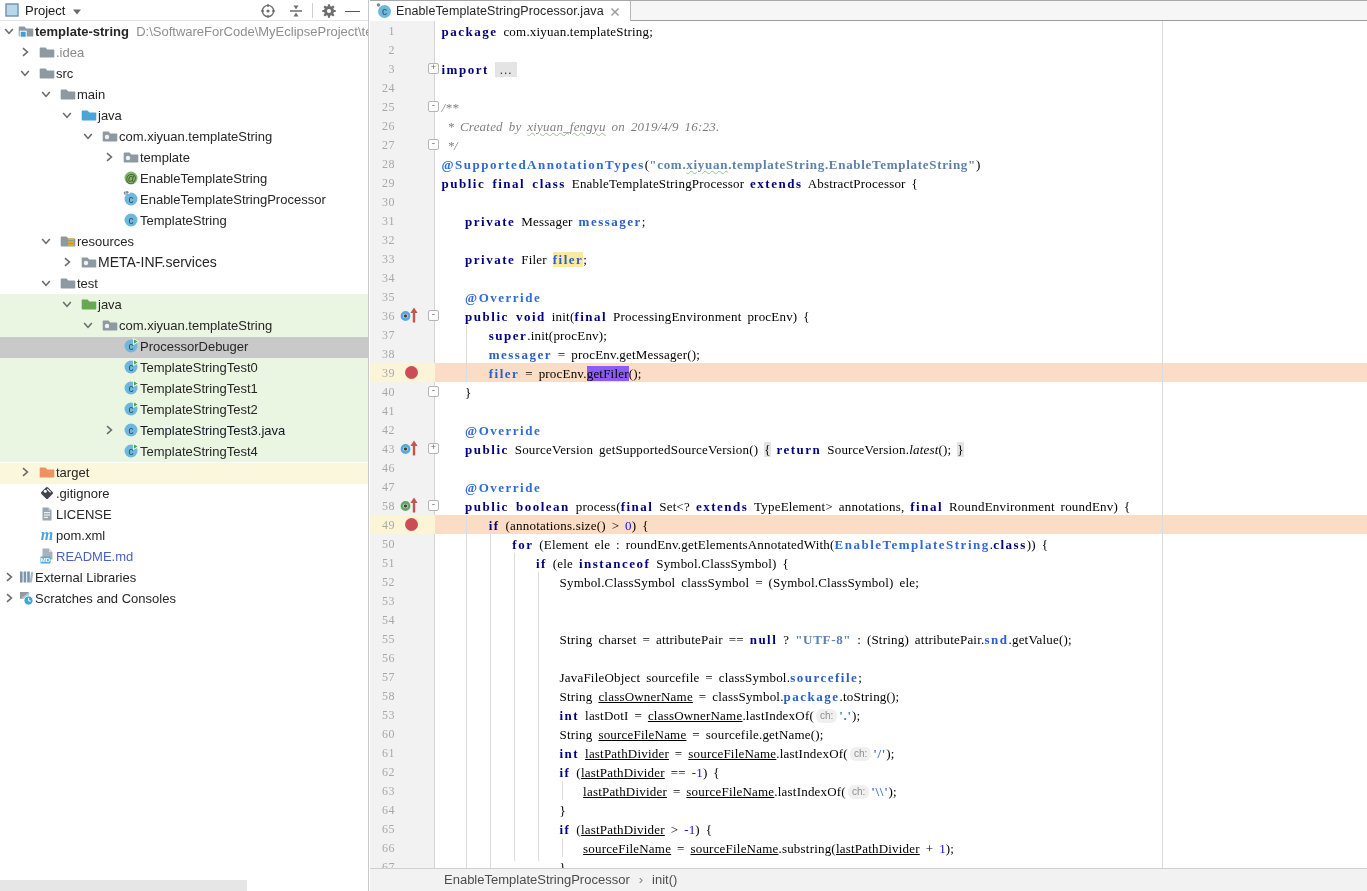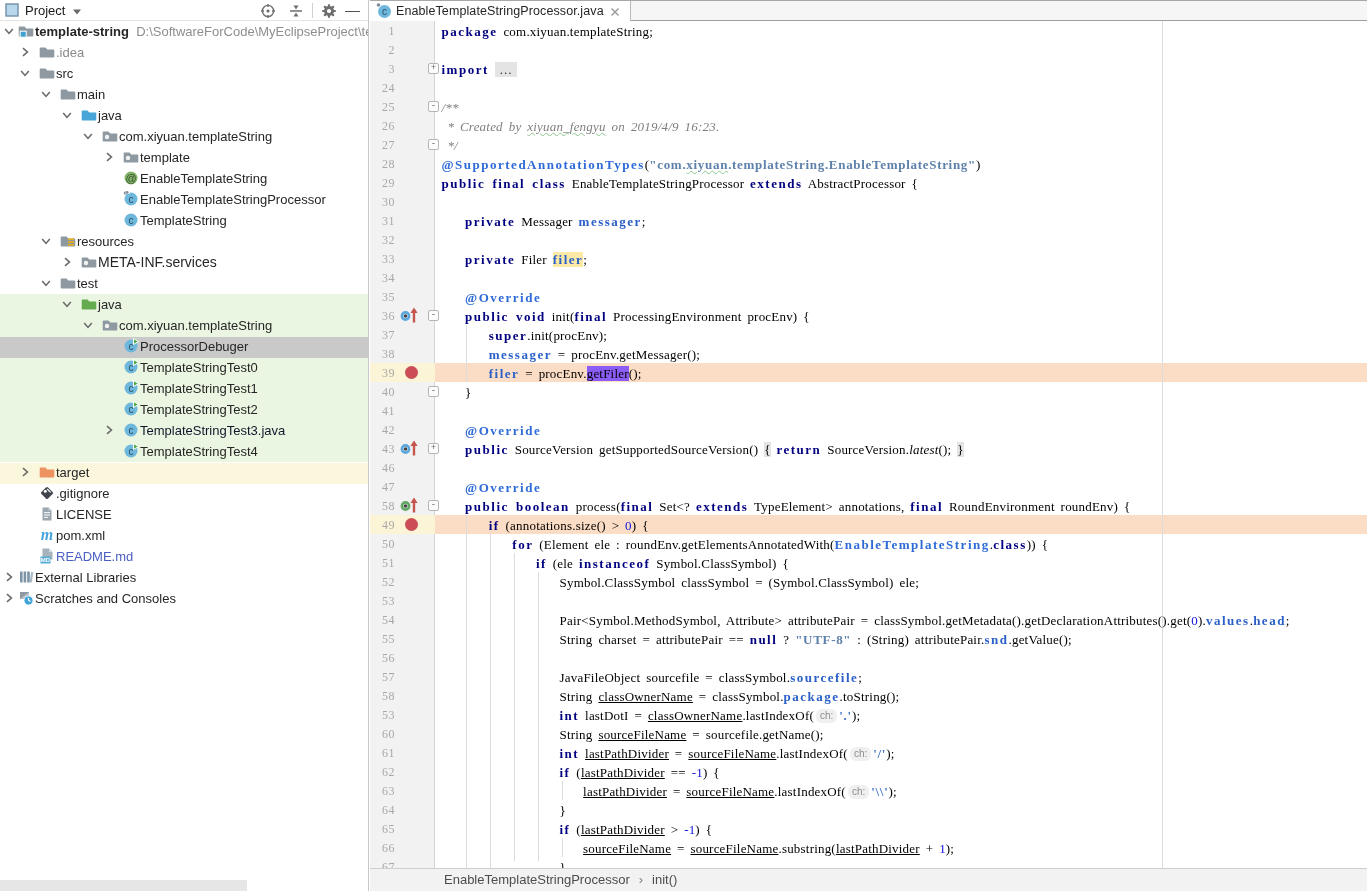--- a/index.html
+++ b/index.html
@@ -344,21 +344,20 @@
 <div class="ln" style="top:515.5px">49</div>
 <div class="cl" style="top:515.5px">        <span class="k">if</span> (annotations.size() &gt; <span class="n">0</span>) {</div>
 <div class="ln" style="top:534.5px">50</div>
 <div class="cl" style="top:534.5px">            <span class="k">for</span> (Element ele : roundEnv.getElementsAnnotatedWith(<span class="a">EnableTemplateString</span>.<span class="k">class</span>)) {</div>
 <div class="ln" style="top:553.5px">51</div>
 <div class="cl" style="top:553.5px">                <span class="k">if</span> (ele <span class="k">instanceof</span> Symbol.ClassSymbol) {</div>
 <div class="ln" style="top:572.5px">52</div>
 <div class="cl" style="top:572.5px">                    Symbol.ClassSymbol classSymbol = (Symbol.ClassSymbol) ele;</div>
 <div class="ln" style="top:591.5px">53</div>
 <div class="ln" style="top:610.5px">54</div>
-<div class="cl" style="top:610.5px">                    Pair&lt;Symbol.MethodSymbol, Attribute&gt; attributePair = classSymbol.getMetadata().getDeclarationAttributes().get(<span class="n">0</span>).<span class="f">values</span>.<span class="f">head</span>;</div>
 <div class="ln" style="top:629.5px">55</div>
 <div class="cl" style="top:629.5px">                    String charset = attributePair == <span class="k">null</span> ? <span class="s">"UTF-8"</span> : (String) attributePair.<span class="f">snd</span>.getValue();</div>
 <div class="ln" style="top:648.5px">56</div>
 <div class="ln" style="top:667.5px">57</div>
 <div class="cl" style="top:667.5px">                    JavaFileObject sourcefile = classSymbol.<span class="f">sourcefile</span>;</div>
 <div class="ln" style="top:686.5px">58</div>
 <div class="cl" style="top:686.5px">                    String <span class="u">classOwnerName</span> = classSymbol.<span class="f">package</span>.toString();</div>
 <div class="ln" style="top:705.5px">53</div>
 <div class="cl" style="top:705.5px">                    <span class="k">int</span> lastDotI = <span class="u">classOwnerName</span>.lastIndexOf(<span class="inlay">ch:</span><span class="ch">'.'</span>);</div>
 <div class="ln" style="top:724.5px">60</div>

